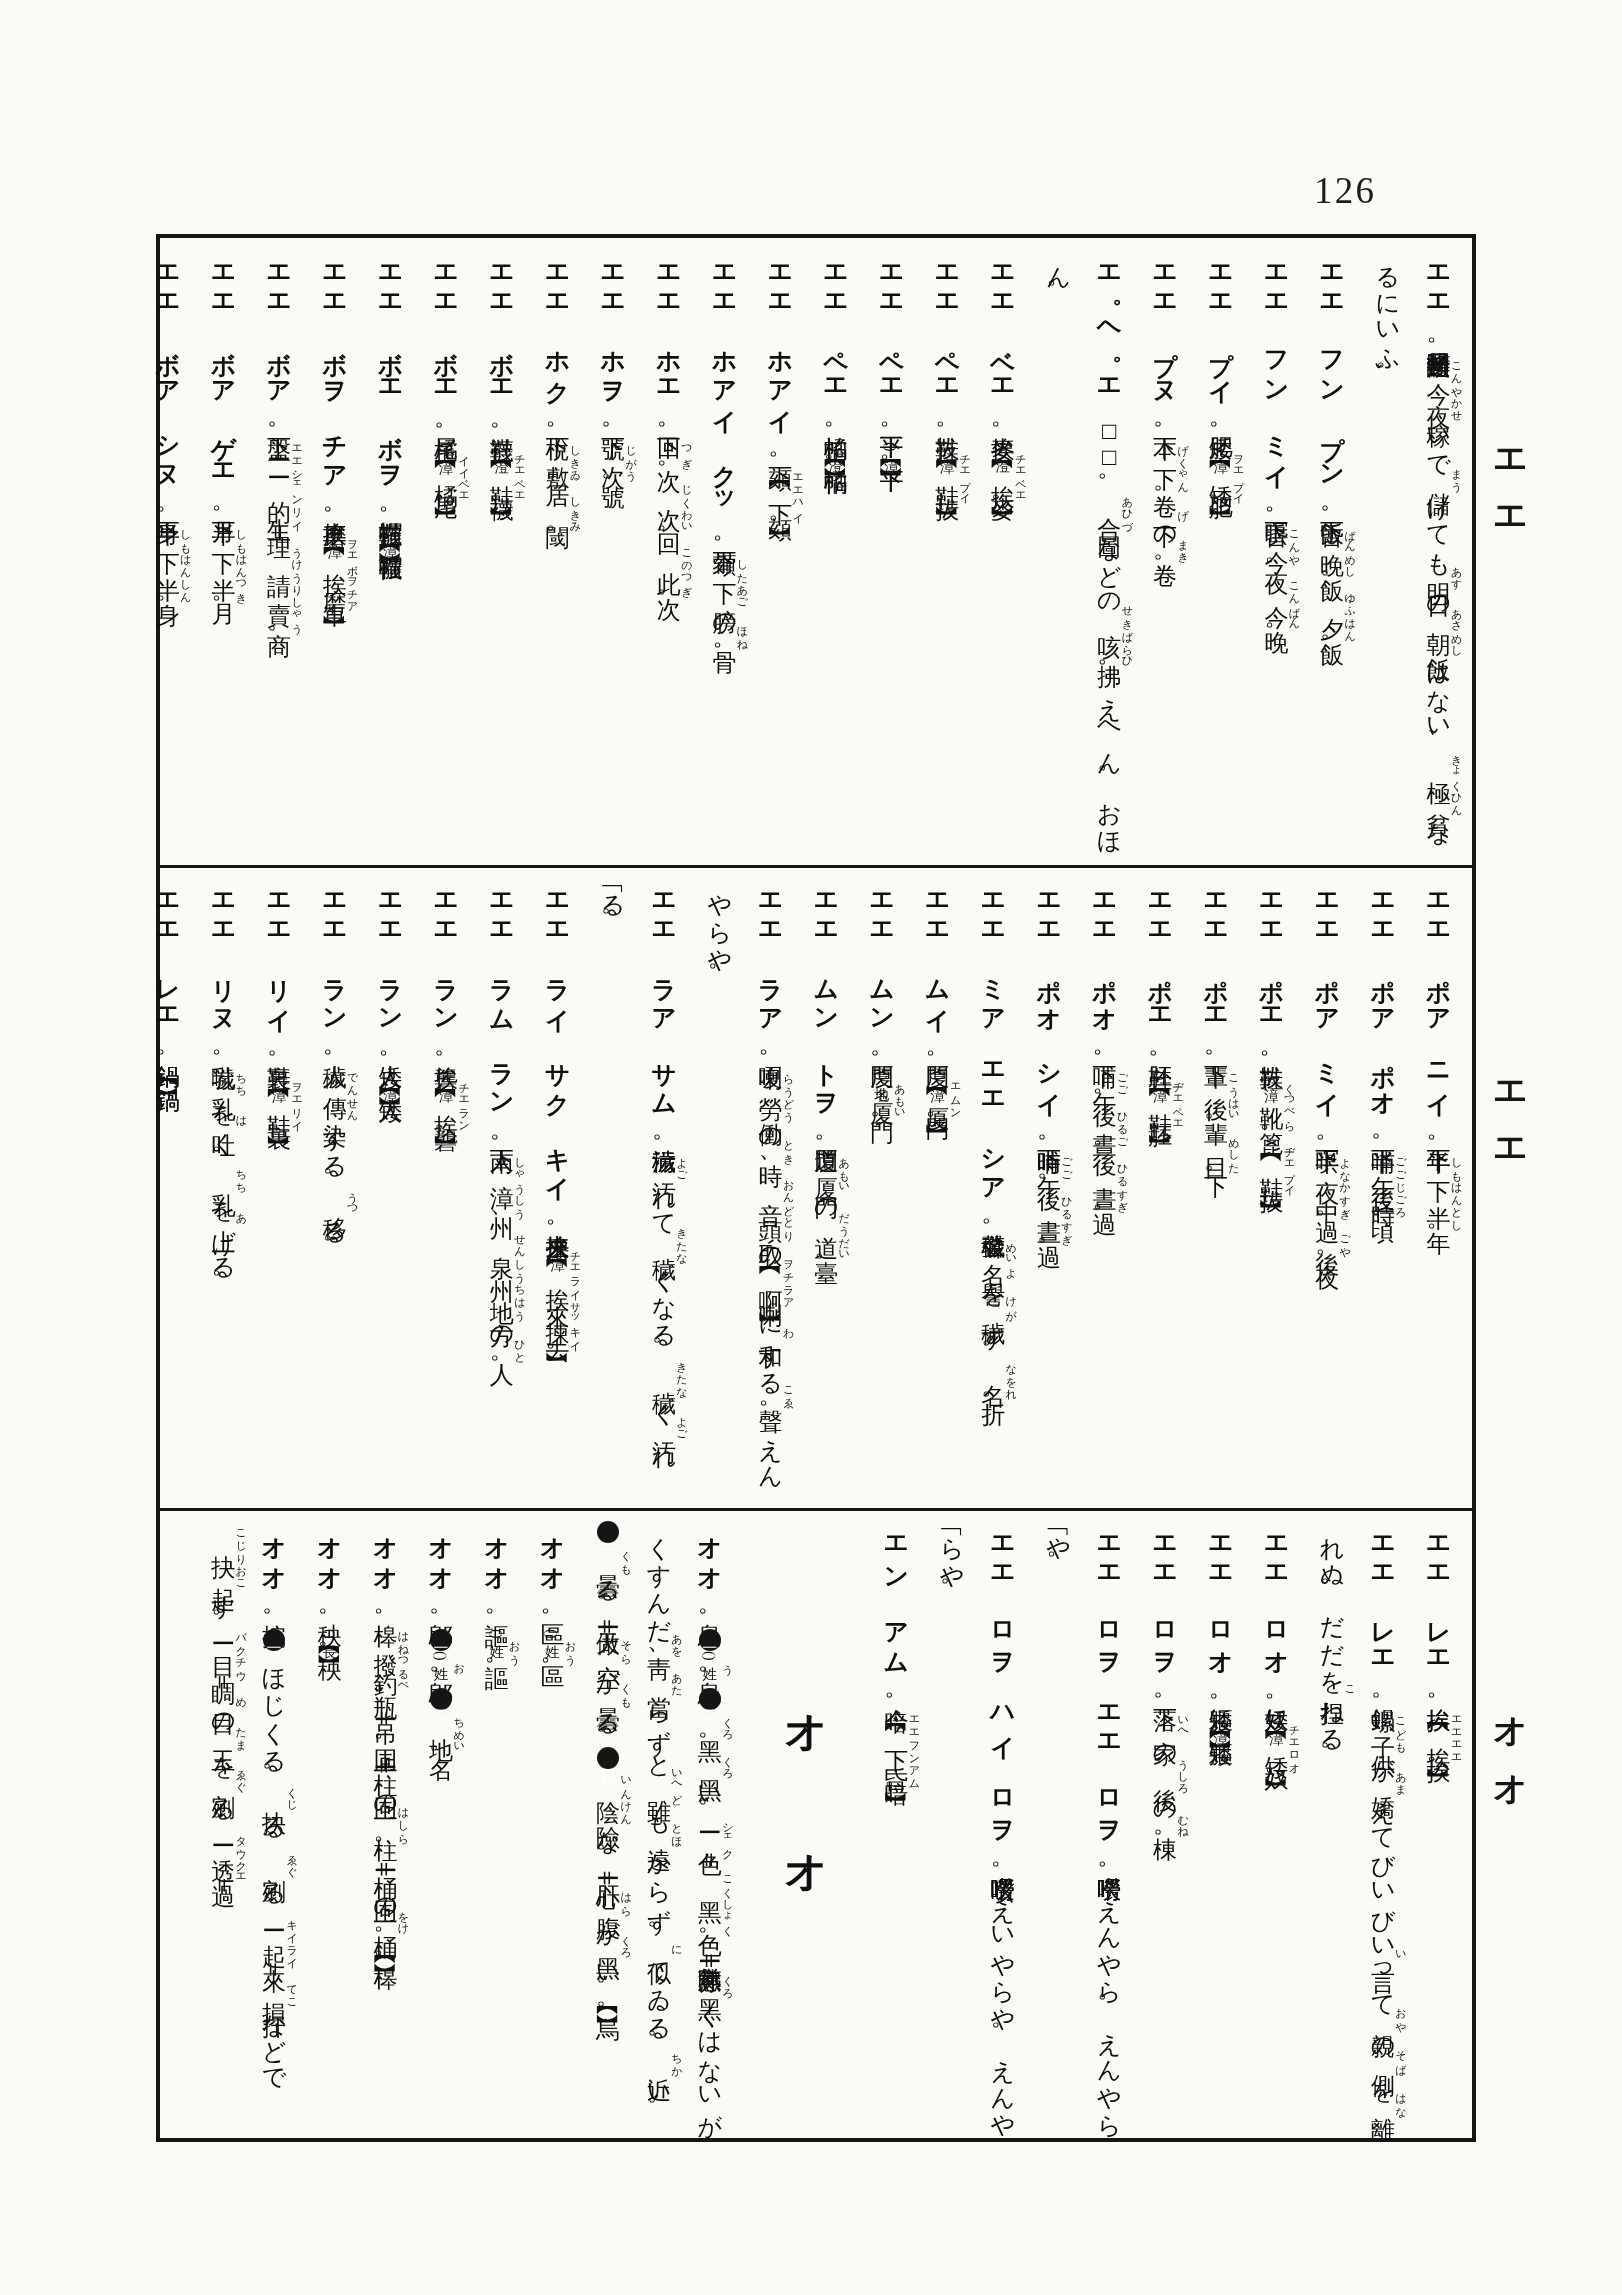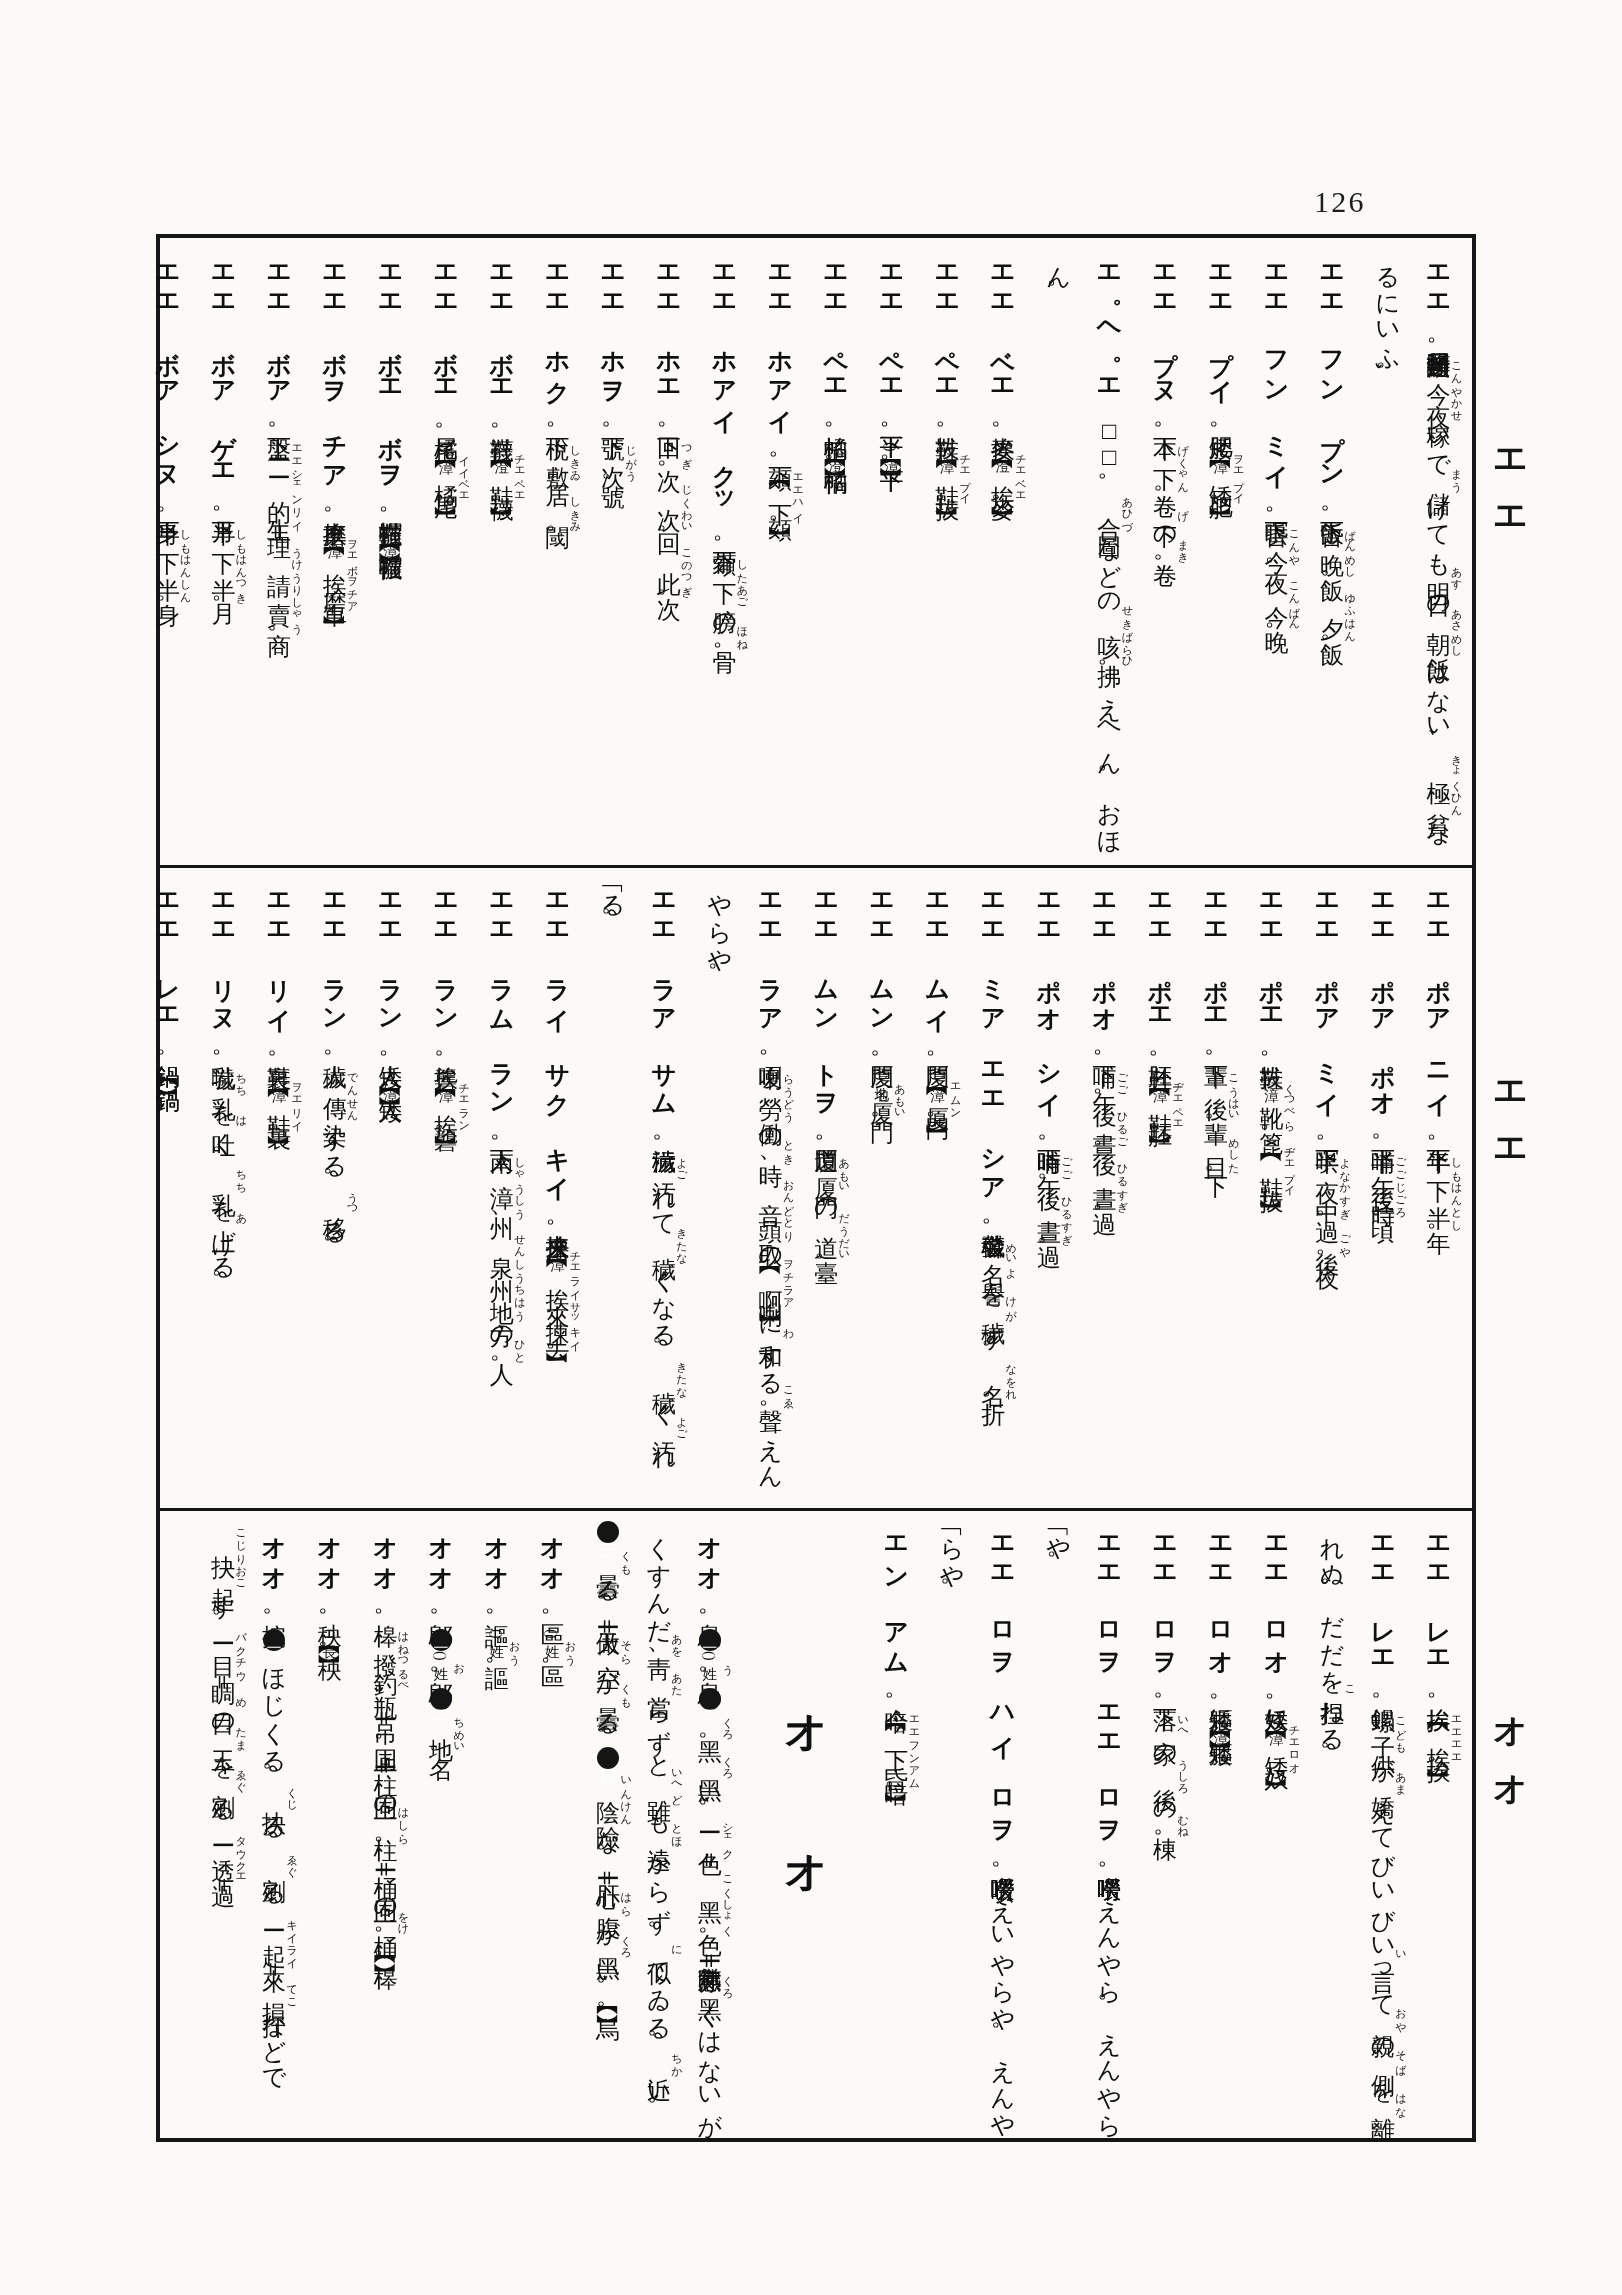--- a/index.html
+++ b/index.html
@@ -2,22 +2,22 @@
 <html style="font-size:8.7px"><head>
 <meta charset="utf-8">
 <style>
   html,body{margin:0;padding:0;}
   body{
     width:1623px;height:2295px;position:relative;
     background:#fbfaf7;color:#141414;
     font-family:"Liberation Serif","DejaVu Serif",serif;
   }
   .page-number{
-    position:absolute;left:1314px;top:185px;
-    font-family:"Liberation Serif",serif;font-size:30px;letter-spacing:2.2px;color:#1d1d1d;
+    position:absolute;left:1314px;top:169px;
+    font-family:"Liberation Serif",serif;font-size:37px;letter-spacing:2.2px;color:#1d1d1d;
   }
   .frame{
     position:absolute;left:156px;top:234px;width:1312px;height:1900px;
     border:4.9px solid #161616;
   }
   .divider{position:absolute;left:0;width:100%;height:3.3px;background:#161616;}
   .divider.d1{top:627px;}
   .divider.d2{top:1270px;}
   .band{
     position:absolute;left:7.6px;width:1297px;

